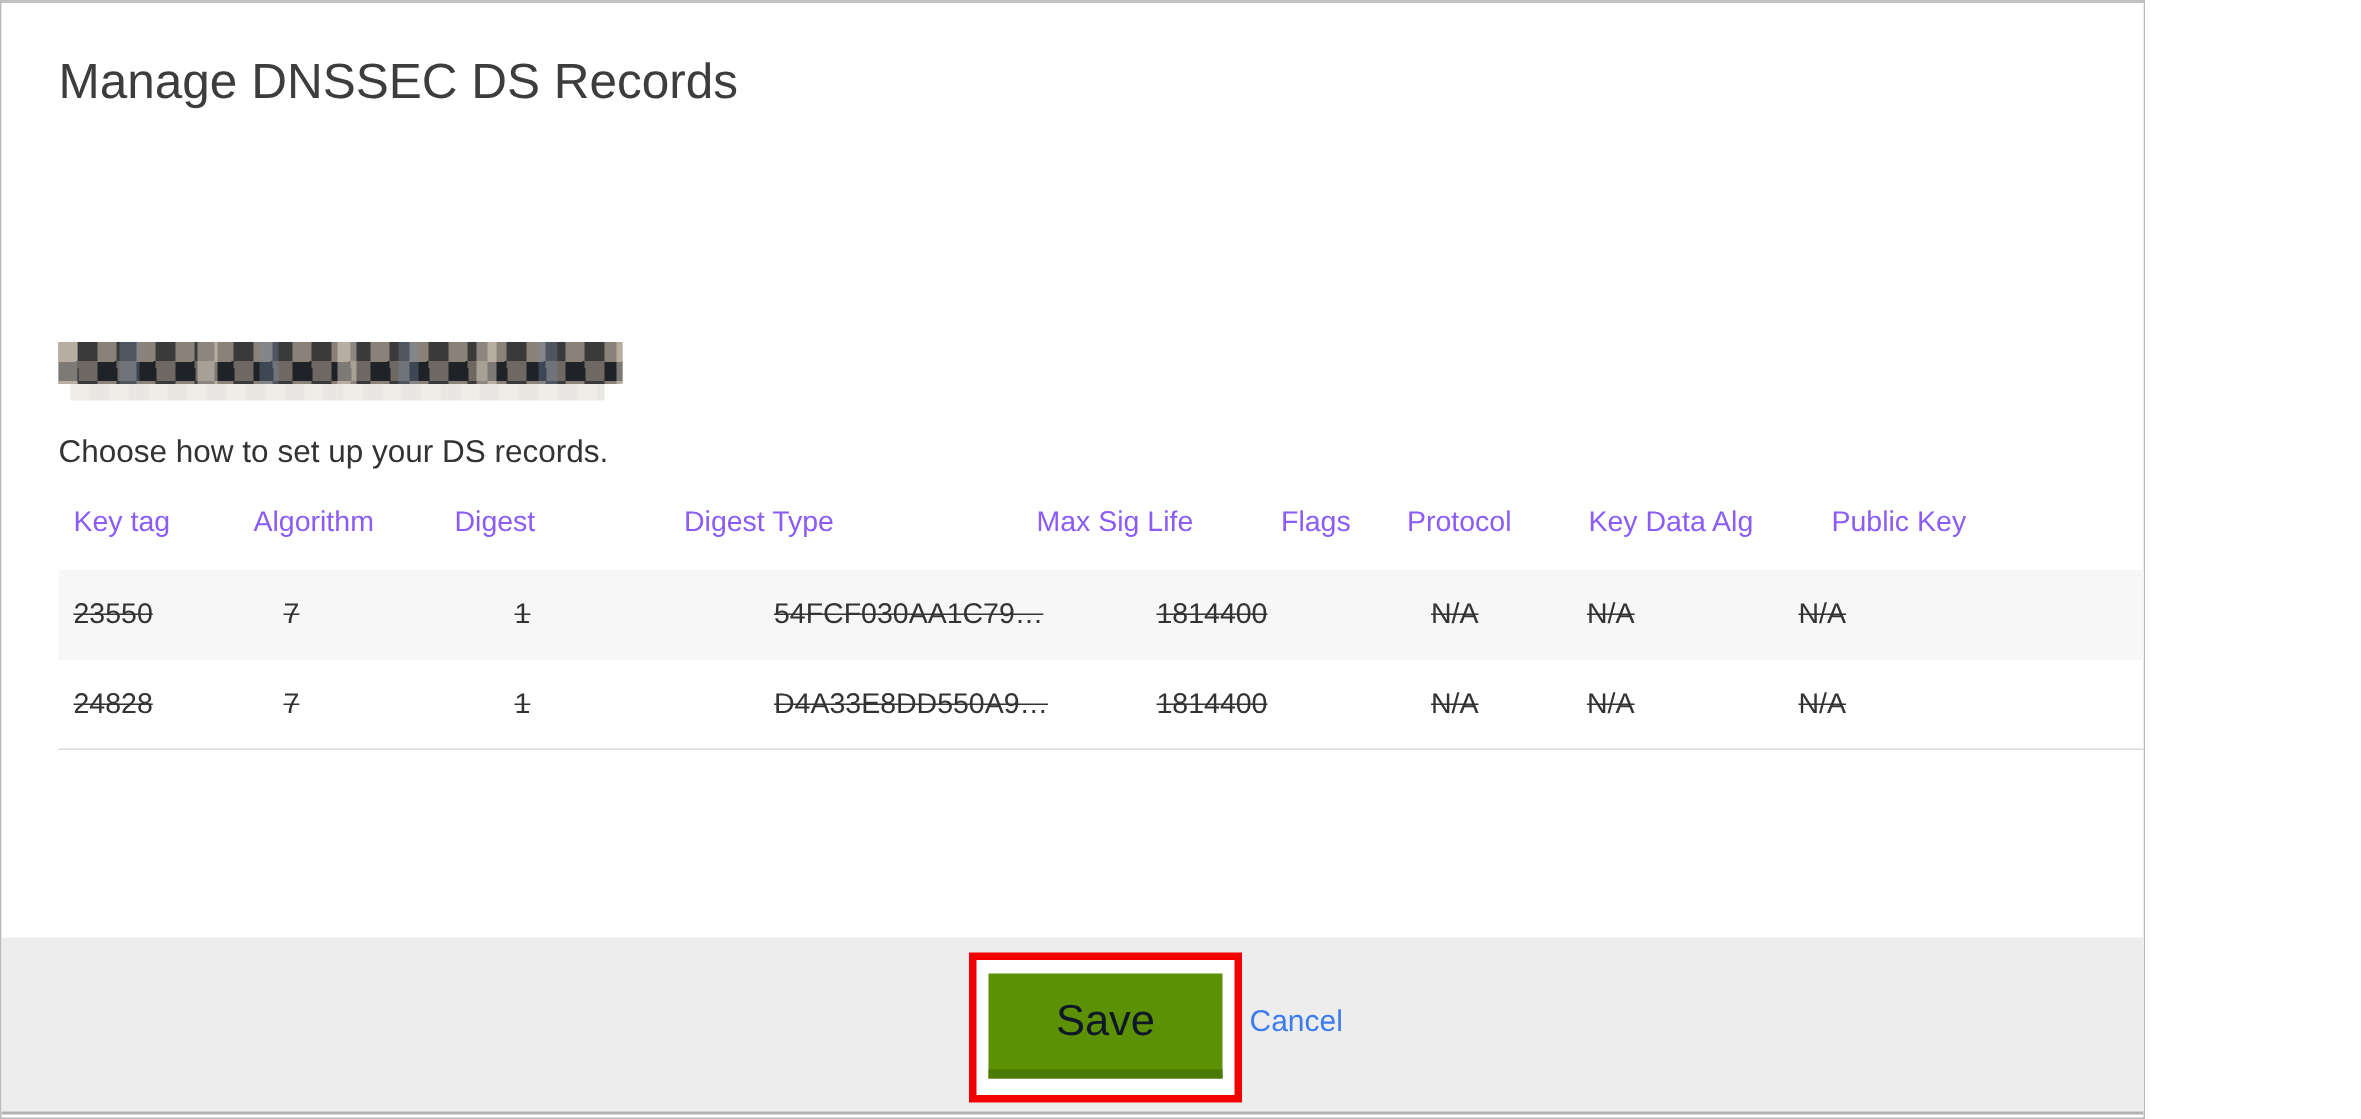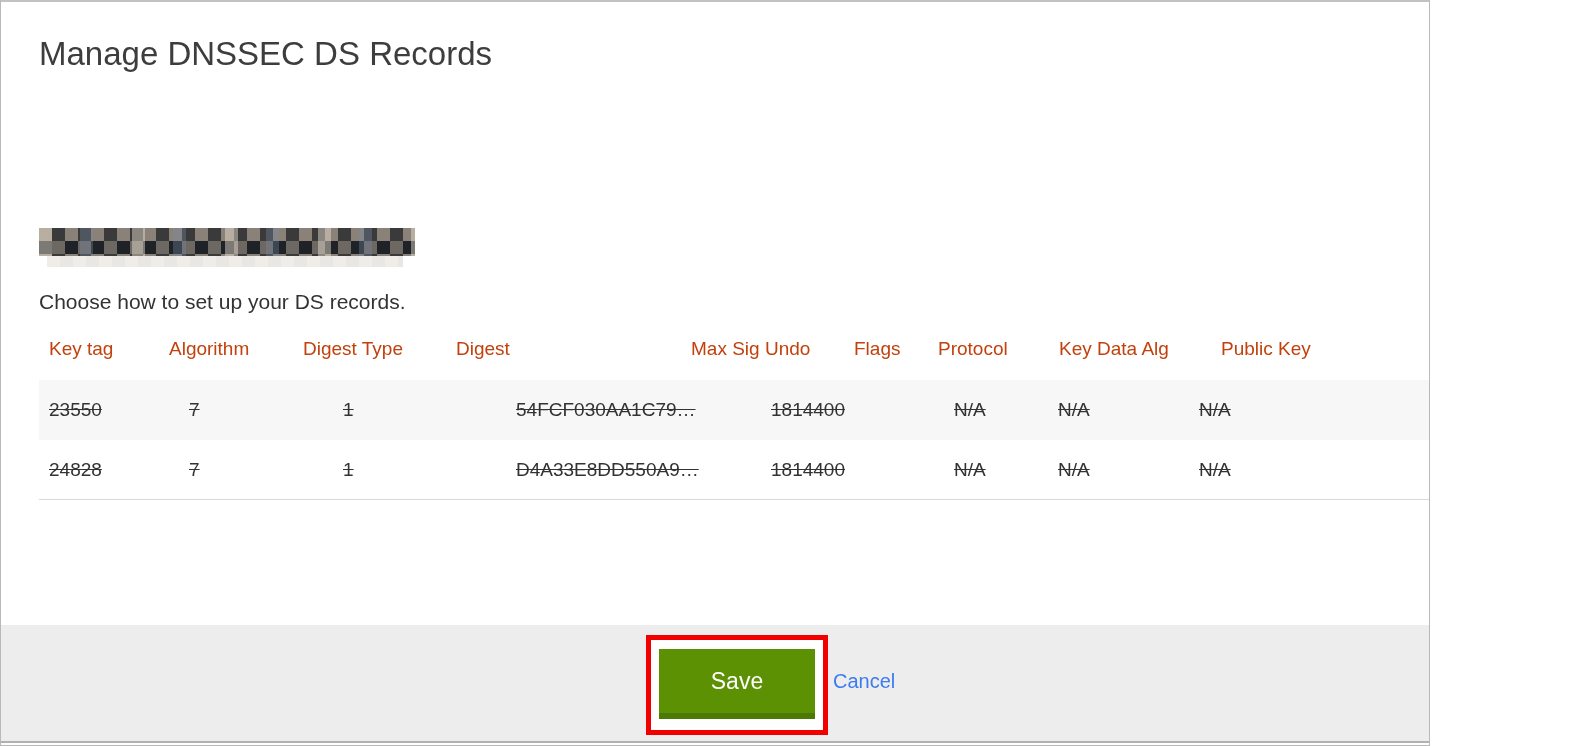--- a/index.html
+++ b/index.html
@@ -32,42 +32,42 @@
             background-size: 26px 26px; }
 
   .subtitle { position:absolute; left:38px; top:286px; font-size:21px; line-height:28px; color:#333; }
 
   
   .ds-table { position:absolute; left:38px; top:330px; width:1454px; font-size:19px; }
   .t-row { display:grid;
            grid-template-columns:120px 134px 153px 235px 163px 84px 121px 162px 140px 1fr;
            align-items:center; }
   .t-head { height:34px; }
-  .t-head .cell { line-height:34px; color:#c2410c; }
+  .t-head .cell { line-height:34px; color:#8b5cf6; }
   .t-body { margin-top:14px; }
   .t-data { height:60px;gap:20px; }
   .t-data .cell { line-height:60px; text-decoration:line-through; color:#333; white-space:nowrap; }
   .row-alt { background:#f7f7f7; }
   .row-last { border-bottom:1px solid #d9d9d9; }
   .cell { padding-left:10px; overflow:hidden; }
   .cell-action { text-align:left; padding-right:18px; }
   .undo-link { color:#3b78f2; text-decoration:none; font-size:19px; cursor:pointer; }
 
   .add-btn { position:absolute; left:38px; top:513px; width:212px; height:41px;
              background:#fff; border:2px solid #6b9c08; color:#5f9407;
              font-size:19px; font-family:"Liberation Sans", sans-serif; cursor:pointer; }
 
   
   .modal-footer { position:absolute; left:0; top:623px; width:100%; height:116px; background:#ededed; }
 
   .red-annotation { position:absolute; left:645px; top:10px; width:182px; height:100px;
                     border:5px solid #f20000; background:#ffffff; }
   .save-btn { display:block; margin:9px auto 0; width:156px; height:70px;
               background:#5c9103; border:none; border-bottom:6px solid #4b7a02;
-              color:#ffffff; font-size:23px; font-family:"Liberation Sans", sans-serif; cursor:pointer; }
+              color:#0f172a; font-size:29px; font-family:"Liberation Sans", sans-serif; cursor:pointer; }
   .cancel-link { position:absolute; left:832px; top:45px; font-size:20px;
                  color:#3d7bf1; text-decoration:none; cursor:pointer; }
 
   
   .page-strip { position:absolute; left:1547px; top:0; width:26px; height:739px; background:#fff; }
   .strip-footer { position:absolute; left:0; top:623px; width:100%; height:116px; background:#ececec; }
   .frag { position:absolute; left:18px; border-radius:2px; opacity:.75; }
 
   .bottom-line { position:absolute; left:0; top:739px; width:100%; height:2px; background:#b2b2b2; }
 </style>
@@ -86,23 +86,23 @@
 
     <div class="mosaic"></div>
     <div class="mosaic-sub"></div>
 
     <div class="subtitle">Choose how to set up your DS records.</div>
 
     <div class="ds-table">
       <div class="t-row t-head">
         <span class="cell">Key tag</span>
         <span class="cell">Algorithm</span>
+        <span class="cell">Digest</span>
         <span class="cell">Digest Type</span>
-        <span class="cell">Digest</span>
-        <span class="cell">Max Sig Undo</span>
+        <span class="cell">Max Sig Life</span>
         <span class="cell">Flags</span>
         <span class="cell">Protocol</span>
         <span class="cell">Key Data Alg</span>
         <span class="cell">Public Key</span>
         <span class="cell cell-action"></span>
       </div>
 
       <div class="t-body">
         <div class="t-row t-data row-alt">
           <span class="cell">23550</span>

